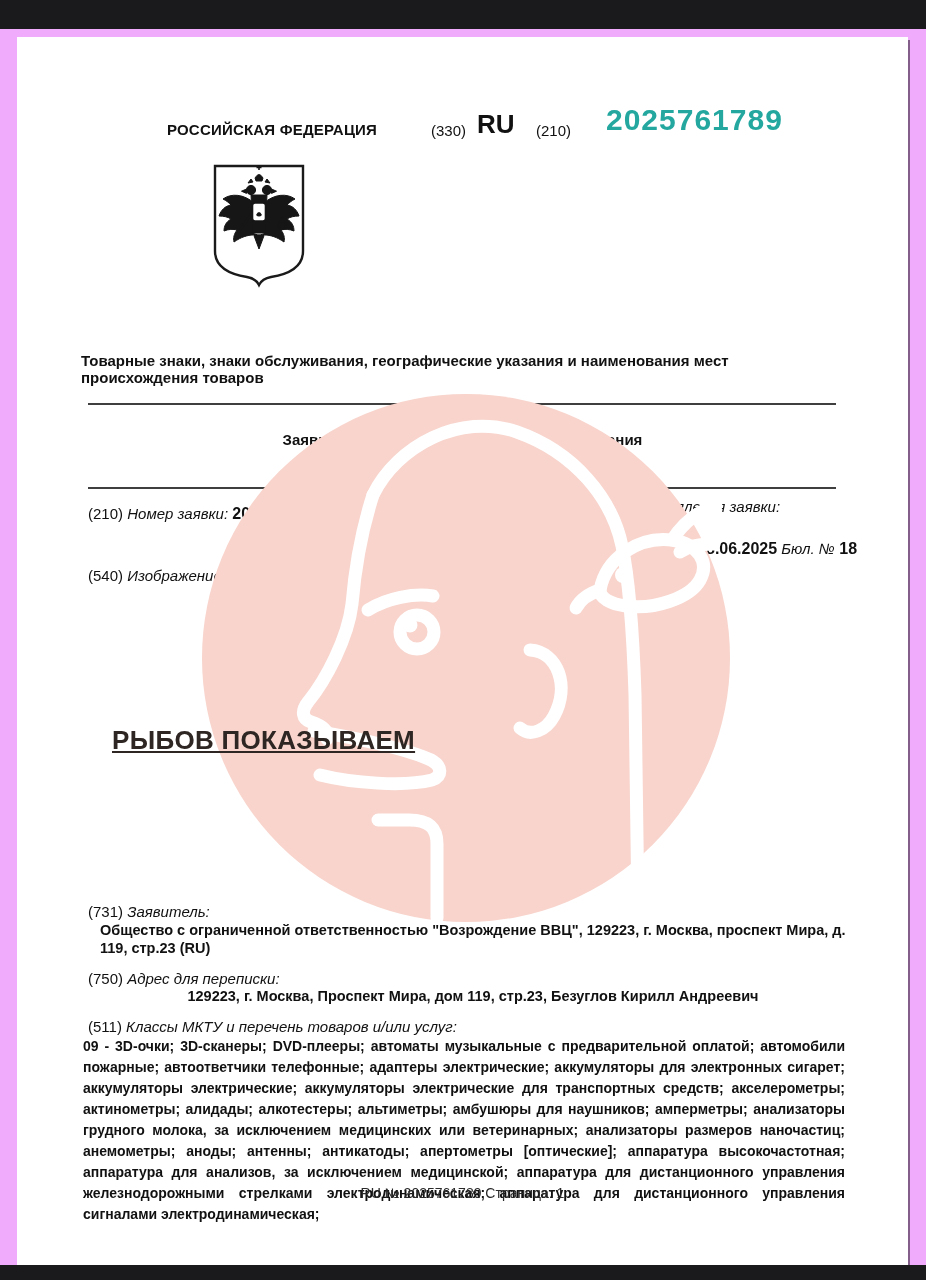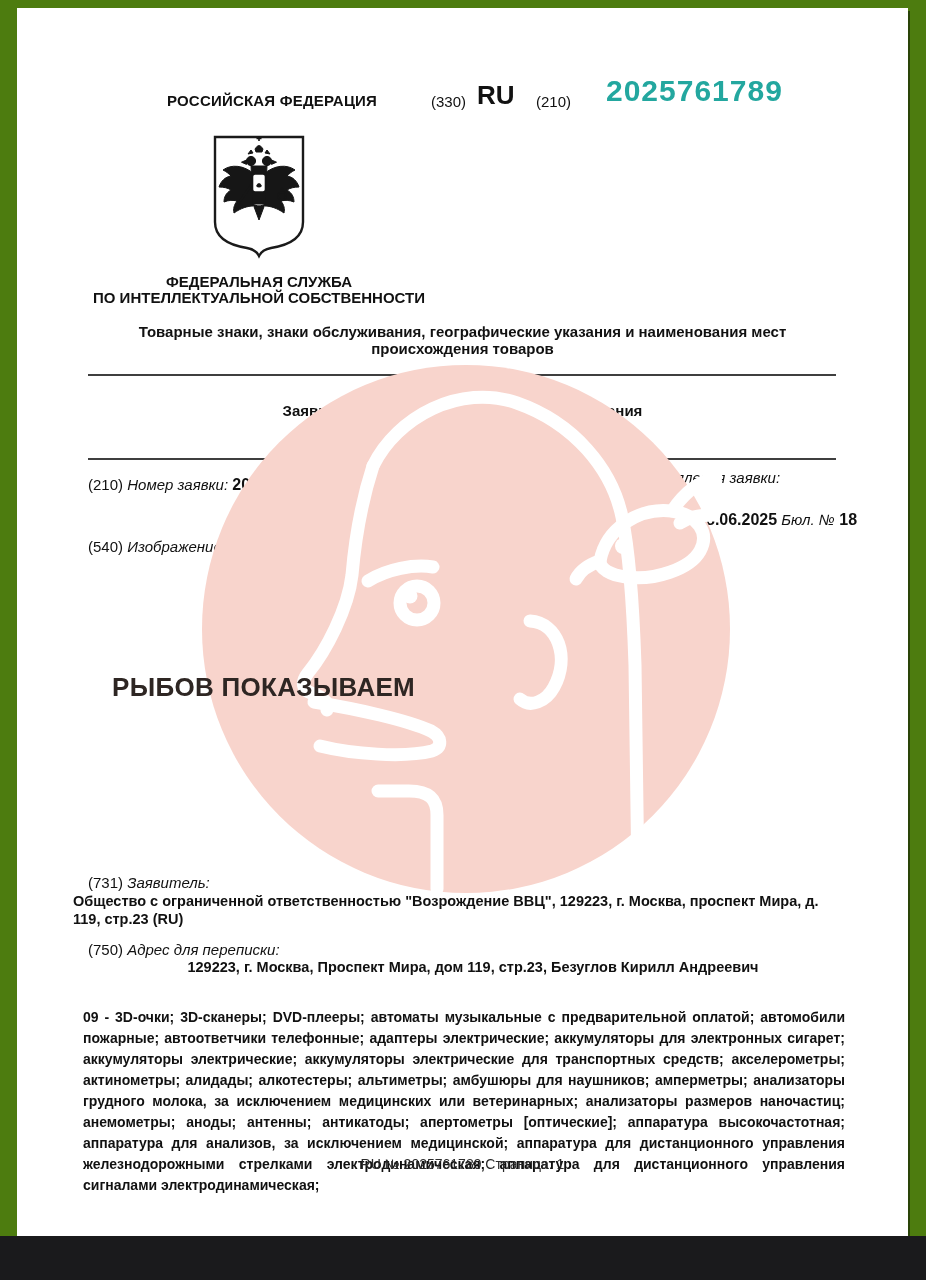--- a/index.html
+++ b/index.html
@@ -1,46 +1,46 @@
 <!DOCTYPE html>
 <html><head>
 <meta charset="utf-8">
 <style>
   html,body{margin:0;padding:0;background:#1a1a1c;}
-  .stage{position:relative;width:926px;height:1236px;background:#4d7c0f;overflow:hidden;
-         font-family:"Liberation Sans","DejaVu Sans",sans-serif;color:#111;}
+  .stage{position:relative;width:926px;height:1236px;background:#f0abfc;overflow:hidden;
+         font-family:"Liberation Sans","DejaVu Sans",sans-serif;color:#111;margin-top:29px;}
   .page{position:absolute;left:17px;top:8px;width:891px;height:1260px;background:#ffffff;
         box-shadow:2px 3px 0 rgba(0,0,0,.45);}
   .abs{position:absolute;}
   .b{font-weight:bold;}
   .i{font-style:italic;}
   
   .country{left:150px;top:84px;font-weight:bold;font-size:15px;letter-spacing:.2px;}
   .c190{left:414px;top:85px;font-size:15px;}
   .ru{left:460px;top:72px;font-weight:bold;font-size:26px;}
   .c210{left:519px;top:85px;font-size:15px;}
   .appnum{left:589px;top:66px;font-weight:bold;font-size:30px;letter-spacing:1px;color:#23a79f;}
   .emblem{left:191px;top:124px;width:102px;height:132px;}
   .agency{left:62px;top:266px;width:360px;text-align:center;font-weight:bold;font-size:15px;line-height:16px;}
-  .title1{left:64px;top:315px;width:763px;text-align:center;font-weight:bold;font-size:15px;}
+  .title1{left:64px;top:315px;width:763px;font-weight:bold;font-size:15px;}
   .rule{left:71px;width:748px;height:0;border-top:2px solid #3f3f3f;}
   .rule1{top:366px;} .rule2{top:450px;}
   .subtitle{left:64px;top:394px;width:763px;text-align:center;font-weight:bold;font-size:15px;}
   .f210row{left:71px;top:468px;font-size:15px;}
   .f210row .val{font-size:16px;}
   .rightcol{left:532px;top:461px;width:310px;font-size:15px;}
   .rightcol .l2{margin:3px 0 4px 38px;font-size:16px;font-weight:bold;}
   .rightcol .l3{font-size:15px;}
   .rightcol .bb{font-size:16px;font-weight:bold;}
   .f540{left:71px;top:530px;font-size:15px;}
   .logo{left:185px;top:357px;width:528px;height:528px;}
-  .marktext{left:95px;top:664px;font-weight:bold;font-size:26px;letter-spacing:.3px;color:#2e2623;white-space:nowrap;}
+  .marktext{left:95px;top:688px;font-weight:bold;font-size:26px;letter-spacing:.3px;color:#2e2623;white-space:nowrap;text-decoration:underline;}
   .lbl{font-size:15px;}
   .f731l{left:71px;top:866px;}
-  .f731v{left:56px;top:884px;width:770px;font-weight:bold;font-size:14.5px;line-height:18px;}
+  .f731v{left:83px;top:884px;width:770px;font-weight:bold;font-size:14.5px;line-height:18px;}
   .f750l{left:71px;top:933px;text-align:center;}
   .f750v{left:71px;top:951px;width:770px;font-weight:bold;font-size:14.5px;text-align:center;}
   .f511l{left:71px;top:981px;}
   .f511v{left:66px;top:999px;width:762px;font-weight:bold;font-size:14px;line-height:21px;text-align:justify;}
   .footer{left:0;top:1148px;width:100%;text-align:center;font-size:14px;color:#2a2a2a;}
 </style>
 </head>
 <body>
 
 <div class="stage">
@@ -67,24 +67,20 @@
         <path d="M43 34 h16 l-2 38 h-12 Z" stroke-width="1"></path>
         <path d="M45 72 l6 16 6 -16 c-4 2.5 -8 2.5 -12 0 Z" stroke-width="1"></path>
         <path d="M30 72 L44 52" fill="none" stroke-width="2.2"></path>
         <circle cx="74" cy="64" r="4" fill="none" stroke-width="1.8"></circle>
         <path d="M74 58 v-3 M72 57 h4" fill="none" stroke-width="1.4"></path>
       </g>
       <rect x="44.5" y="42" width="13" height="18" rx="2.5" fill="#ffffff" stroke="#161616" stroke-width="1.6"></rect>
       <path d="M48 54 q3 -6 6 0 q-3 3 -6 0 Z" fill="#161616"></path>
     </svg>
 
-    <div class="abs agency">
-      <div>ФЕДЕРАЛЬНАЯ СЛУЖБА</div>
-      <div>ПО ИНТЕЛЛЕКТУАЛЬНОЙ СОБСТВЕННОСТИ</div>
-    </div>
 
     <div class="abs title1">Товарные знаки, знаки обслуживания, географические указания и наименования мест происхождения товаров</div>
     <div class="abs rule rule1"></div>
     <div class="abs subtitle">Заявки на товарные знаки, знаки обслуживания</div>
     <div class="abs rule rule2"></div>
 
     <div class="abs f210row">
       <span>(210)</span>
       <span class="i">Номер заявки:</span>
       <span class="b val">2025761789</span>
@@ -135,18 +131,22 @@
       <span class="i">Заявитель:</span>
     </div>
     <div class="abs f731v">Общество с ограниченной ответственностью "Возрождение ВВЦ", 129223, г. Москва, проспект Мира, д. 119, стр.23 (RU)</div>
 
     <div class="abs f750l lbl">
       <span>(750)</span>
       <span class="i">Адрес для переписки:</span>
     </div>
     <div class="abs f750v">129223, г. Москва, Проспект Мира, дом 119, стр.23, Безуглов Кирилл Андреевич</div>
 
+    <div class="abs f511l lbl">
+      <span>(511)</span>
+      <span class="i">Классы МКТУ и перечень товаров и/или услуг:</span>
+    </div>
     <div class="abs f511v">09 - 3D-очки; 3D-сканеры; DVD-плееры; автоматы музыкальные с предварительной оплатой; автомобили пожарные; автоответчики телефонные; адаптеры электрические; аккумуляторы для электронных сигарет; аккумуляторы электрические; аккумуляторы электрические для транспортных средств; акселерометры; актинометры; алидады; алкотестеры; альтиметры; амбушюры для наушников; амперметры; анализаторы грудного молока, за исключением медицинских или ветеринарных; анализаторы размеров наночастиц; анемометры; аноды; антенны; антикатоды; апертометры [оптические]; аппаратура высокочастотная; аппаратура для анализов, за исключением медицинской; аппаратура для дистанционного управления железнодорожными стрелками электродинамическая; аппаратура для дистанционного управления сигналами электродинамическая;</div>
 
     <div class="abs footer">RU № 2025761789 Страница: 1</div>
 
   </div>
 </div>
 
 </body></html>

